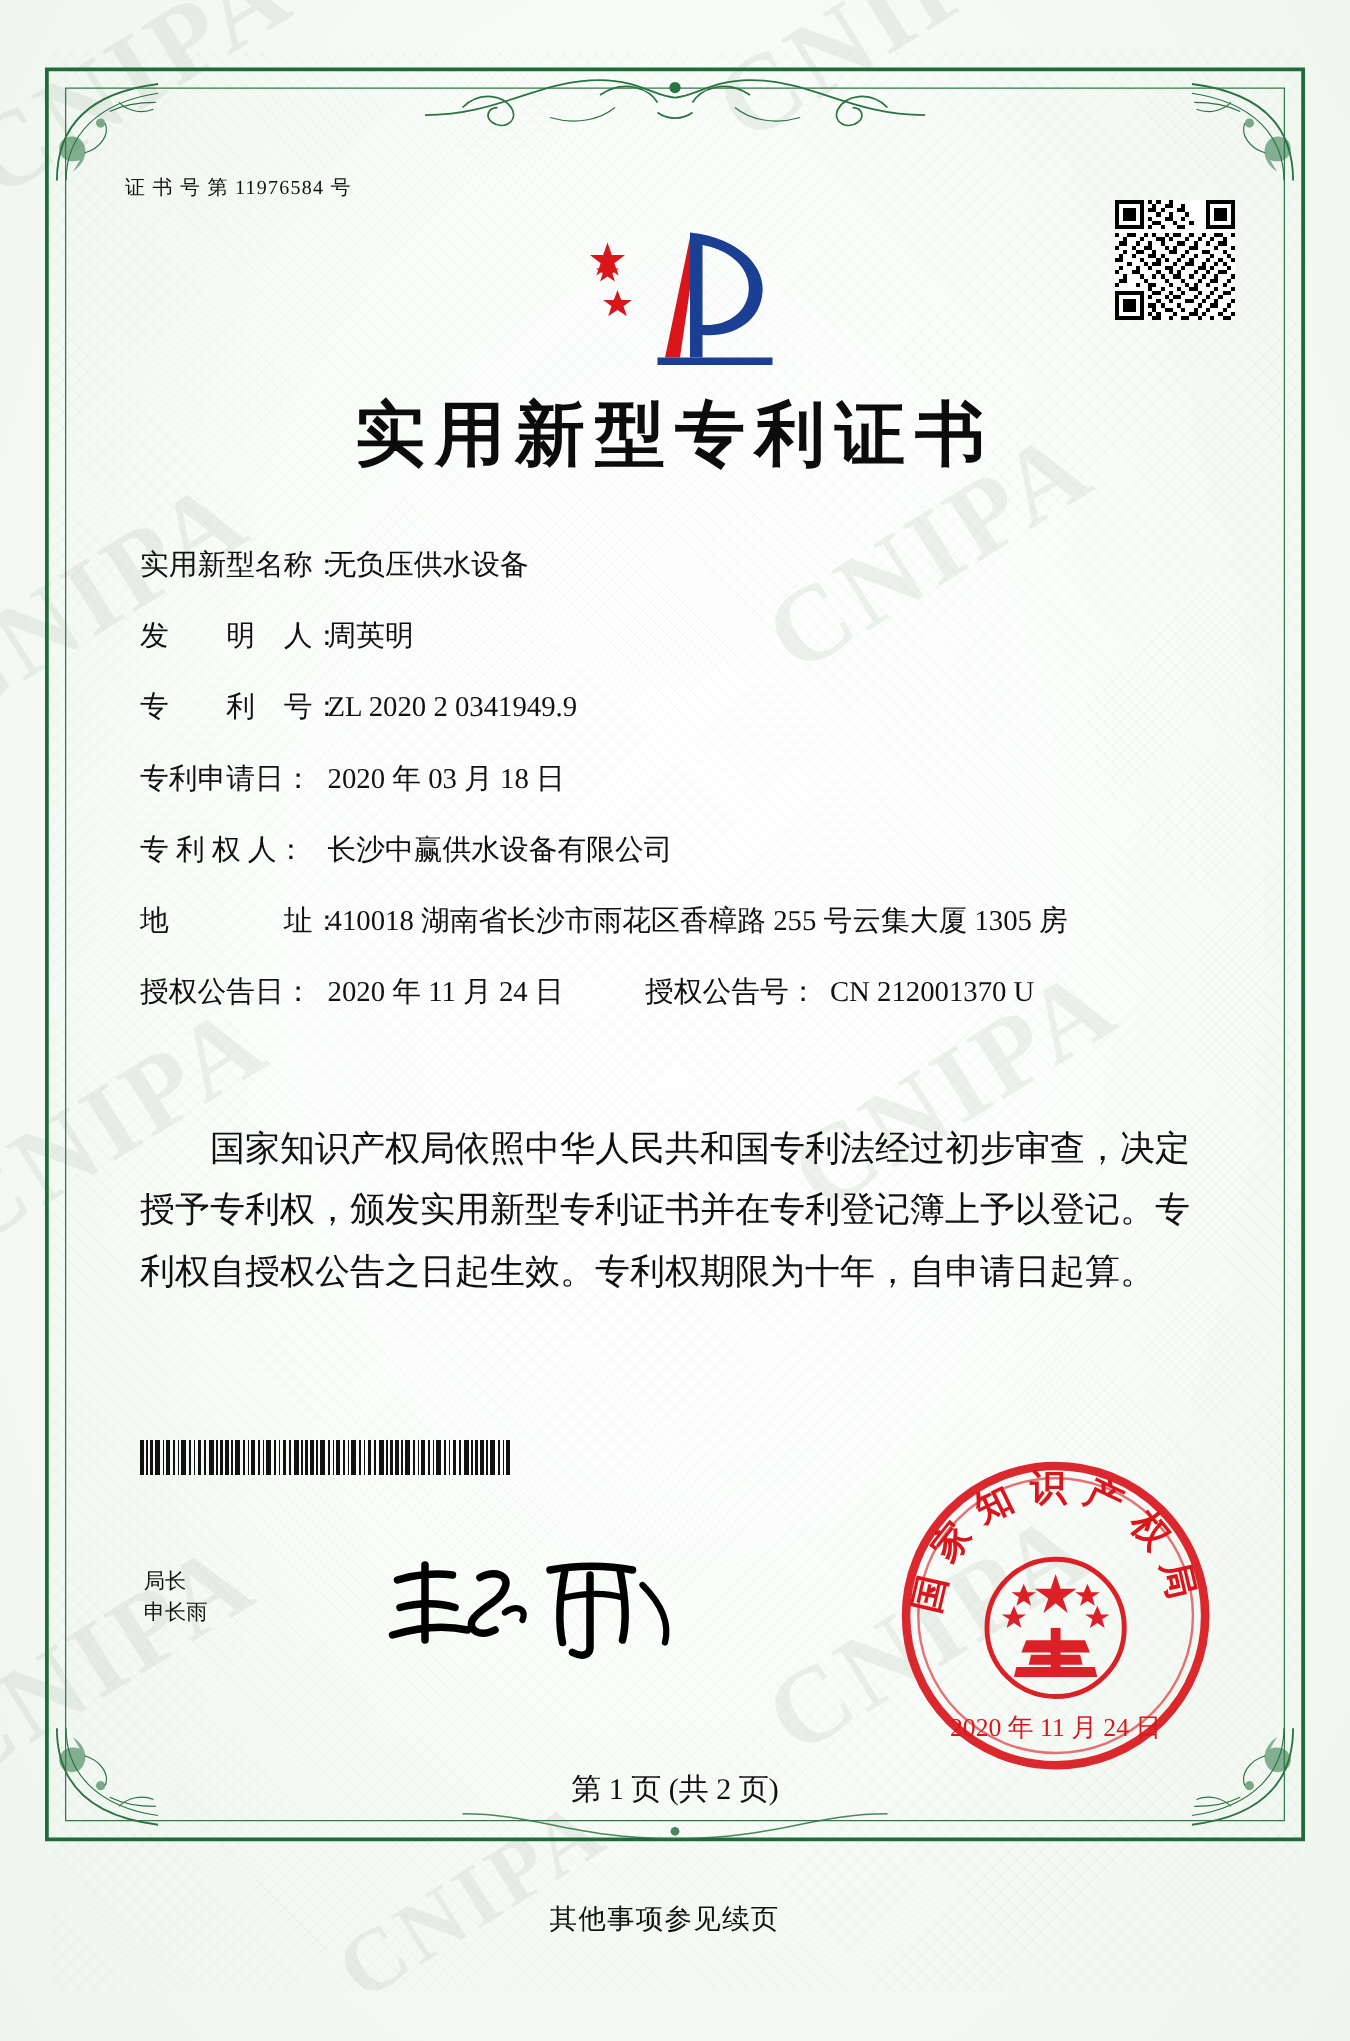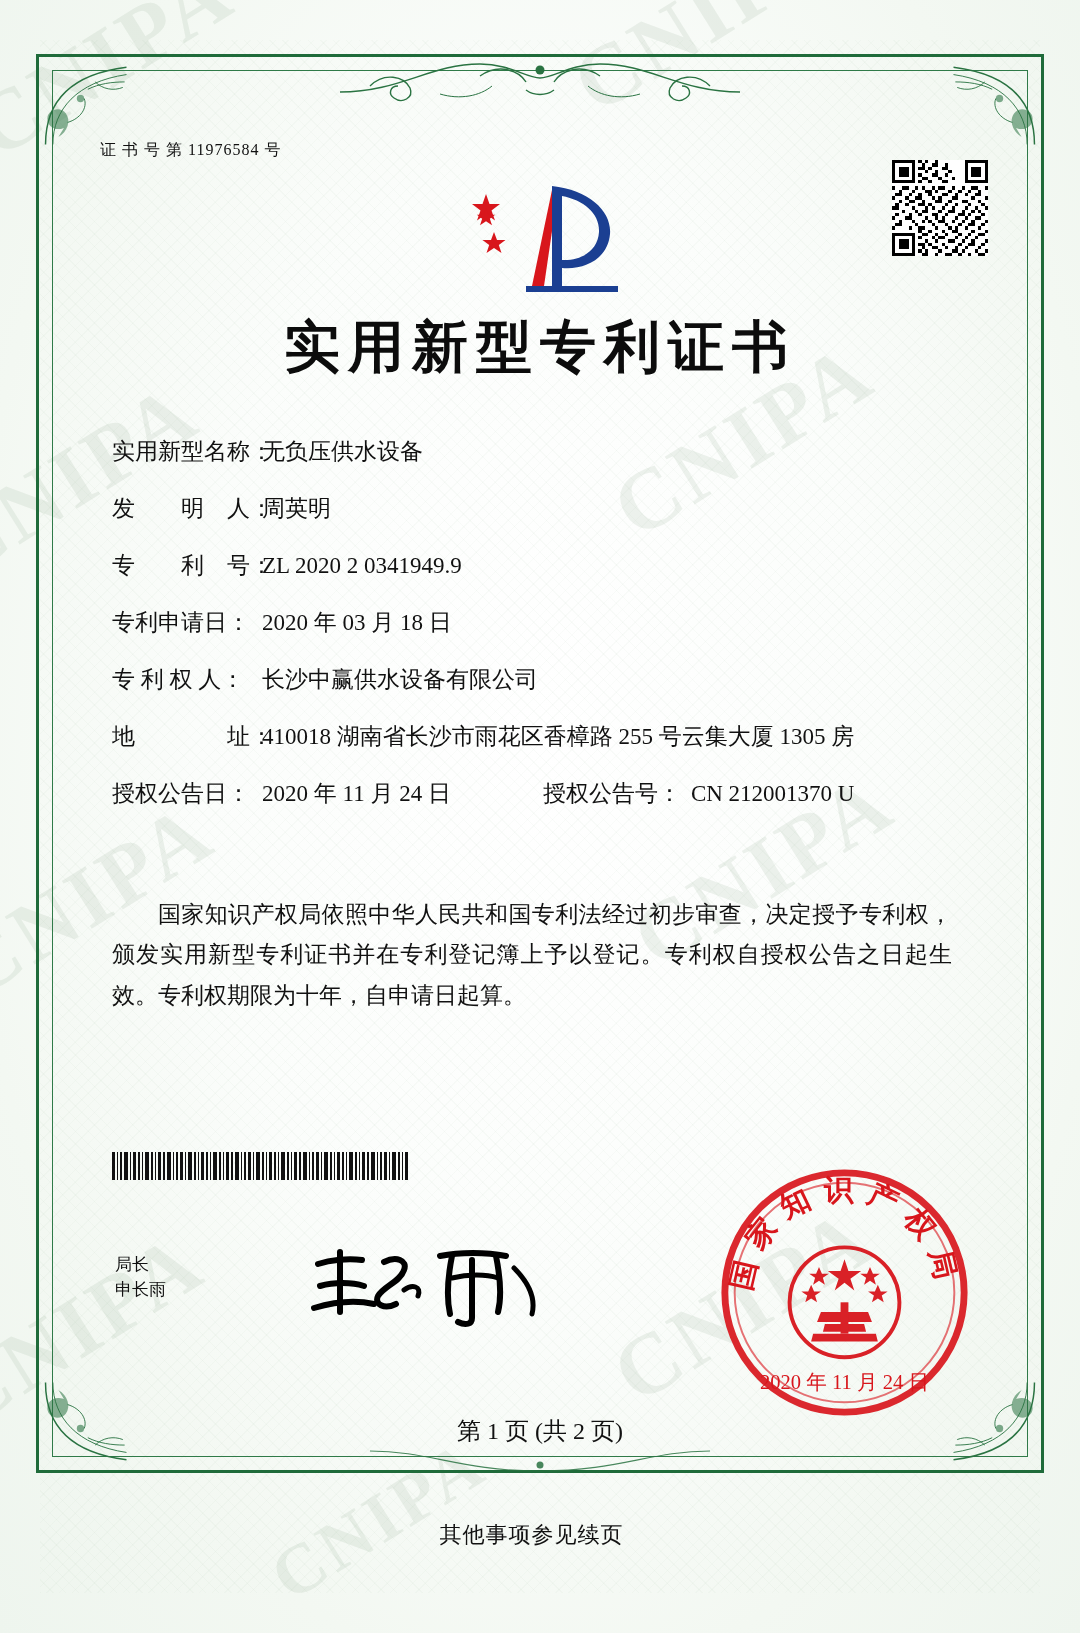--- a/index.html
+++ b/index.html
@@ -171,35 +171,35 @@
     letter-spacing: 0px;
   }
   .fvalue {
     flex: 1;
     white-space: nowrap;
   }
   .frow.dual .flabel { width: 150px; flex: 0 0 150px; }
   .frow.dual .fvalue { flex: 0 0 auto; }
   .frow.dual .flabel2 {
     flex: 0 0 auto;
-    margin-left: 92px;
+    margin-left: 65px;
     white-space: nowrap;
   }
   .frow.dual .fvalue2 {
     flex: 0 0 auto;
     margin-left: 10px;
     white-space: nowrap;
   }
 
   .paras {
     position: absolute;
     left: 112px;
     top: 895px;
     width: 840px;
-    font-size: 23px;
+    font-size: 28px;
     line-height: 1.75;
     color: #111;
     text-align: justify;
   }
   .paras p {
     margin: 0 0 6px 0;
     text-indent: 2em;
   }
 
   

